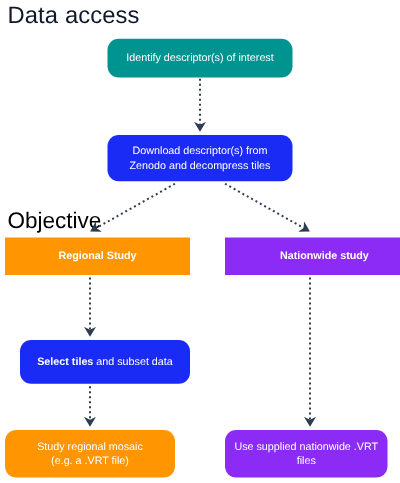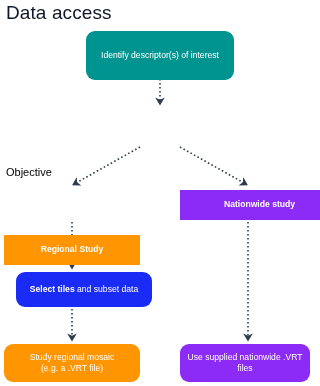--- a/index.html
+++ b/index.html
@@ -40,21 +40,21 @@
     font-size: 19px;
     color: #0f172a;
     letter-spacing: 0.1px;
     white-space: nowrap;
   }
 
   .objective-label {
     position: absolute;
     left: 6px;
     top: 166px;
-    font-size: 11px;
+    font-size: 18px;
     color: #000000;
     white-space: nowrap;
   }
 
   .node {
     position: absolute;
     display: flex;
     align-items: center;
     justify-content: center;
     text-align: center;
@@ -73,23 +73,23 @@
   .rounded { border-radius: 9px; }
   .squared { border-radius: 0; }
 
   .teal   { background: #009490; }
   .blue   { background: #1A2BF5; }
   .orange { background: #FF9500; }
   .purple { background: #8B2BF5; }
 
   .bold-label .node-text { font-weight: bold; }
 
-  .n-identify { left: 86px;  top: 31px;  width: 148px; height: 49px; }
+  .n-identify { left: 86px;  top: 31px;  width: 148px; height: 31px; }
   .n-download { left: 86px;  top: 108px; width: 148px; height: 37px; }
-  .n-regional { left: 4px;   top: 190px; width: 136px; height: 30px; margin-top: 45px; }
+  .n-regional { left: 4px;   top: 190px; width: 148px; height: 30px; }
   .n-national { left: 180px; top: 190px; width: 140px; height: 30px; padding-left: 25px; }
   .n-select   { left: 16px;   top: 272px; width: 136px; height: 35px; }
   .n-mosaic   { left: 4px;   top: 344px; width: 136px; height: 38px; }
   .n-supplied { left: 180px; top: 344px; width: 130px; height: 38px; }
 
   .emph { font-weight: bold; }
 </style>
 </head>
 <body>
 
@@ -112,20 +112,26 @@
       <line x1="72" y1="222" x2="72" y2="265" marker-end="url(#ah)"></line>
       <line x1="72" y1="309" x2="72" y2="337" marker-end="url(#ah)"></line>
       <line x1="248" y1="222" x2="248" y2="337" marker-end="url(#ah)"></line>
     </g>
   </svg>
 
   <div class="node rounded teal n-identify">
     <span class="node-text">Identify descriptor(s) of interest</span>
   </div>
 
+  <div class="node rounded blue n-download">
+    <span class="node-text">
+      <span>Download descriptor(s) from</span><br>
+      <span>Zenodo and decompress tiles</span>
+    </span>
+  </div>
 
   <div class="node squared orange bold-label n-regional">
     <span class="node-text">Regional Study</span>
   </div>
 
   <div class="node squared purple bold-label n-national">
     <span class="node-text">Nationwide study</span>
   </div>
 
   <div class="node rounded blue n-select">

